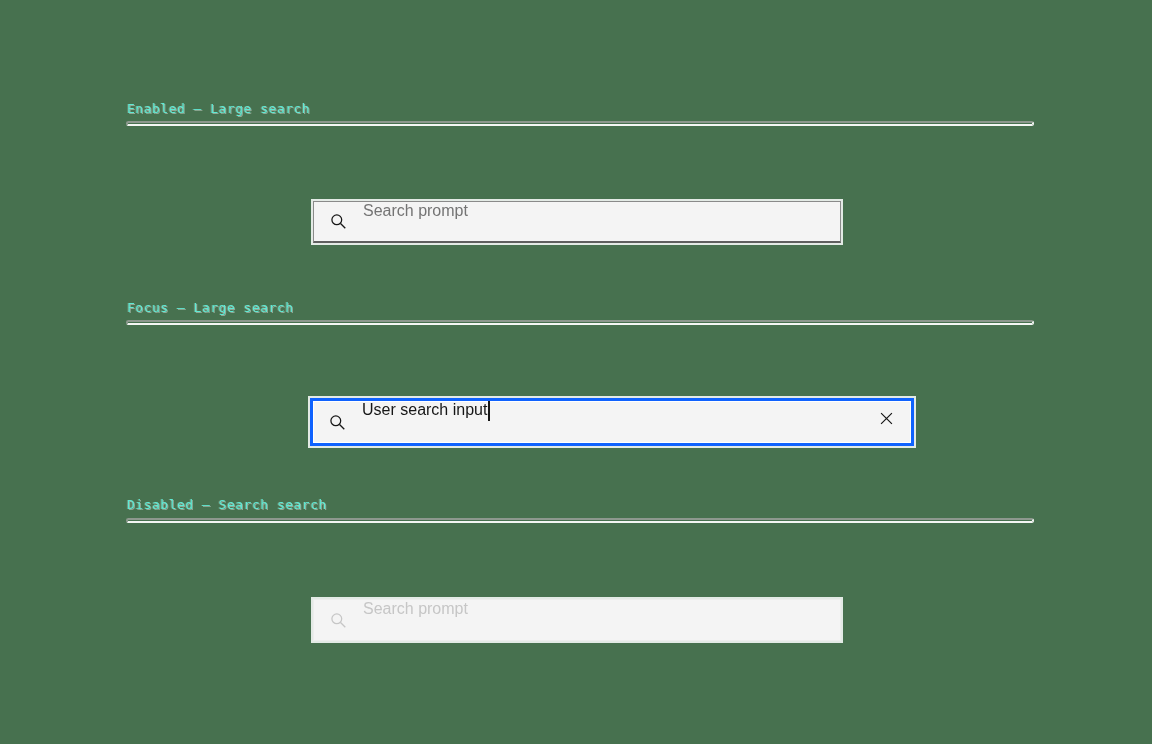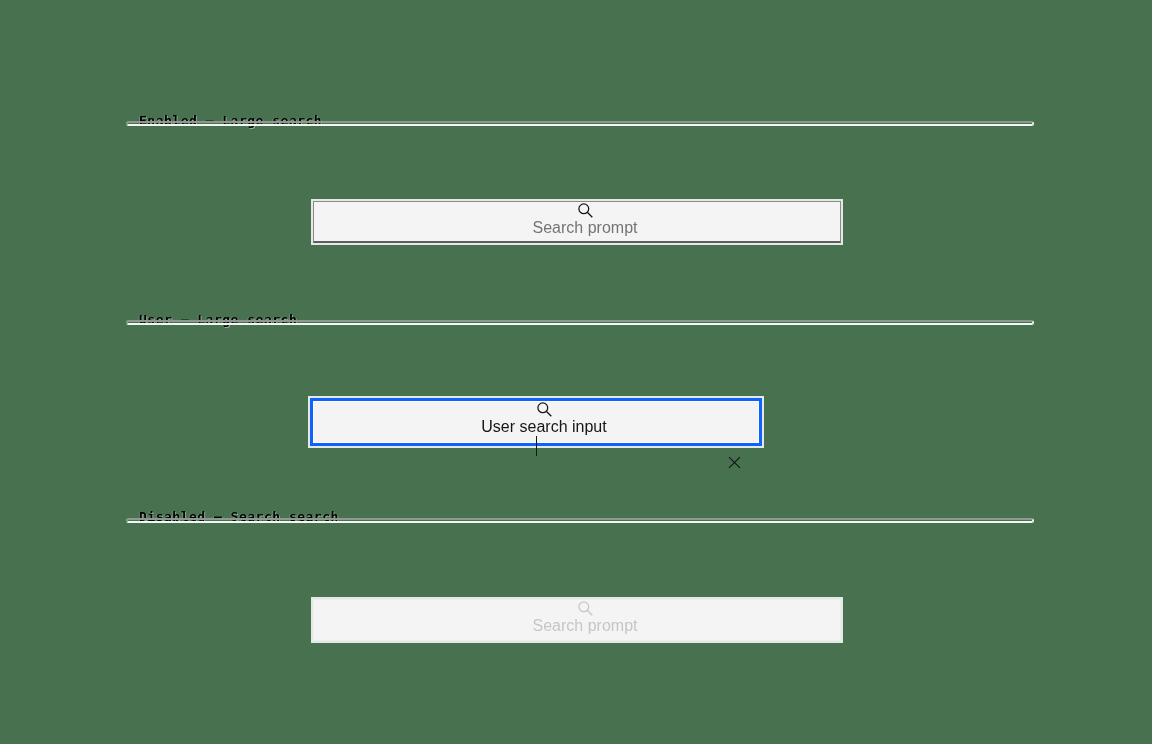--- a/index.html
+++ b/index.html
@@ -4,43 +4,42 @@
 <style>
   html,body{margin:0;padding:0;}
   .canvas{
     position:relative;
     width:1152px;height:744px;
     background:#47714f;
     overflow:hidden;
     font-family:"Liberation Sans",sans-serif;
   }
   .state-label{
-    position:absolute;left:127px;margin:12px;
+    position:absolute;left:127px;margin:0;
     font-family:"DejaVu Sans Mono","Liberation Mono",monospace;
-    font-weight:700;font-size:13px;line-height:16px;
-    color:#000000;letter-spacing:0.5px;
+    font-weight:400;font-size:13px;line-height:16px;
+    color:#5eead4;letter-spacing:0.5px;
     text-shadow:1px 1px 0 rgba(235,238,235,0.45), -1px 0 0 rgba(220,224,220,0.25);
   }
   .label-1{top:101px}.label-2{top:300px}.label-3{top:497px}
   .divider{
     position:absolute;left:126px;width:904px;height:1px;
     border-style:solid;border-width:2px;
     border-color:#8d988e #f2f4f2 #f4f6f4 #8d988e;
     border-radius:3px;background:transparent;margin:0;box-sizing:content-box;
   }
   .hr-1{top:121px}.hr-2{top:320px}.hr-3{top:518px}
 
   .search{
-    position:absolute;display:flex;align-items:center;
+    position:absolute;display:flex;
     background:#f4f4f4;box-sizing:border-box;
     box-shadow:0 0 0 2px rgba(255,255,255,0.85);
-    flex-direction:column;
   }
   .search-1{left:313px;top:201px;width:528px;height:42px}
-  .search-2{left:310px;top:398px;width:452px;height:48px}
+  .search-2{left:310px;top:398px;width:604px;height:48px}
   .search-3{left:313px;top:599px;width:528px;height:42px}
 
   .search--enabled{border:1px solid #8a8a8a;border-bottom:2px solid #5f5f5f;}
   .search--focus{
     border:3px solid #0f62fe;
     box-shadow:inset 0 0 0 1px #ffffff, 0 0 0 2px rgba(255,255,255,0.85);
   }
   .search--disabled{border:1px solid #ededed;}
 
   .search__icon{margin-left:16px;display:flex;align-items:center;color:#161616;flex:0 0 auto;}
@@ -66,21 +65,21 @@
   <div class="search search--enabled search-1">
     <span class="search__icon">
       <svg width="17" height="17" viewBox="0 0 16 16" fill="none" stroke="currentColor" stroke-width="1.2">
         <circle cx="6.4" cy="6.4" r="4.6"></circle>
         <path d="M9.9 9.9 L14.4 14.4"></path>
       </svg>
     </span>
     <span class="search__placeholder">Search prompt</span>
   </div>
 
-  <h2 class="state-label label-2">User – Large search</h2>
+  <h2 class="state-label label-2">Focus – Large search</h2>
   <hr class="divider hr-2">
   <div class="search search--focus search-2">
     <span class="search__icon">
       <svg width="17" height="17" viewBox="0 0 16 16" fill="none" stroke="currentColor" stroke-width="1.2">
         <circle cx="6.4" cy="6.4" r="4.6"></circle>
         <path d="M9.9 9.9 L14.4 14.4"></path>
       </svg>
     </span>
     <span class="search__value">User search input</span>
     <span class="search__caret"></span>

